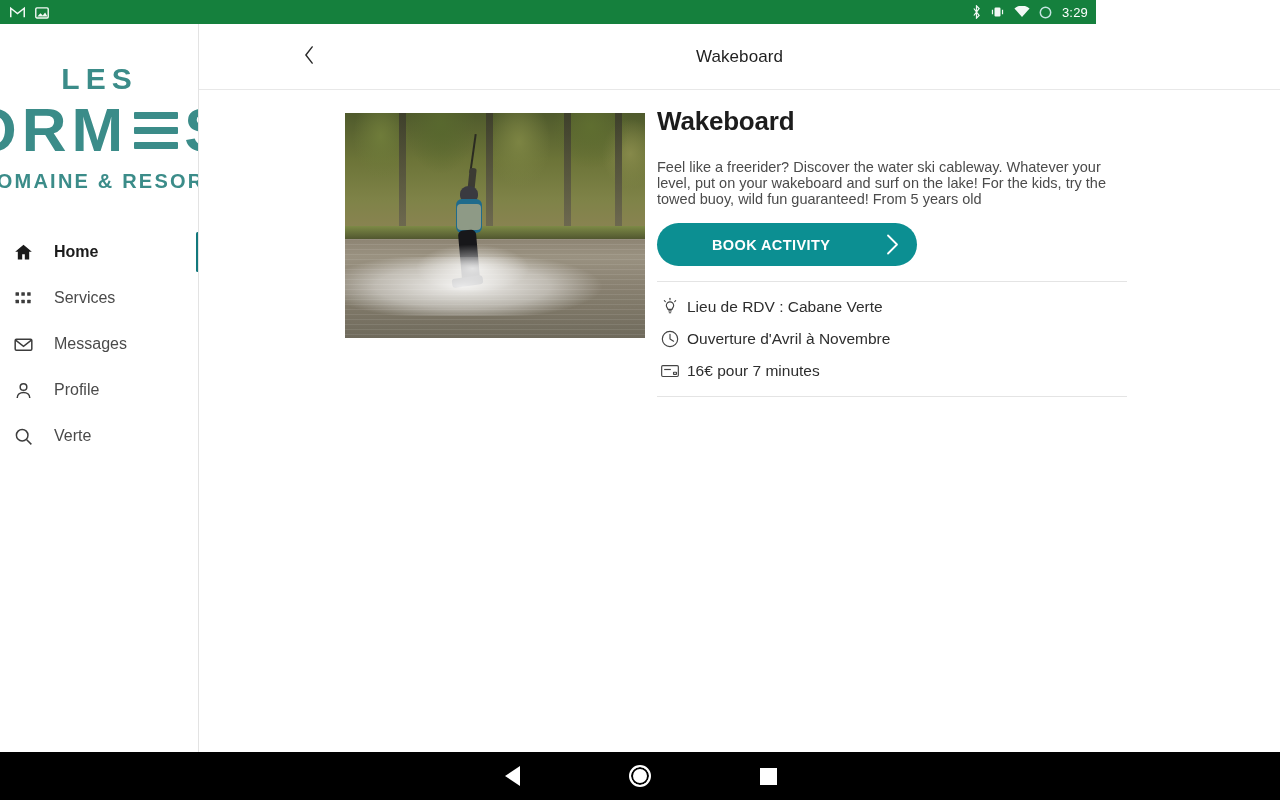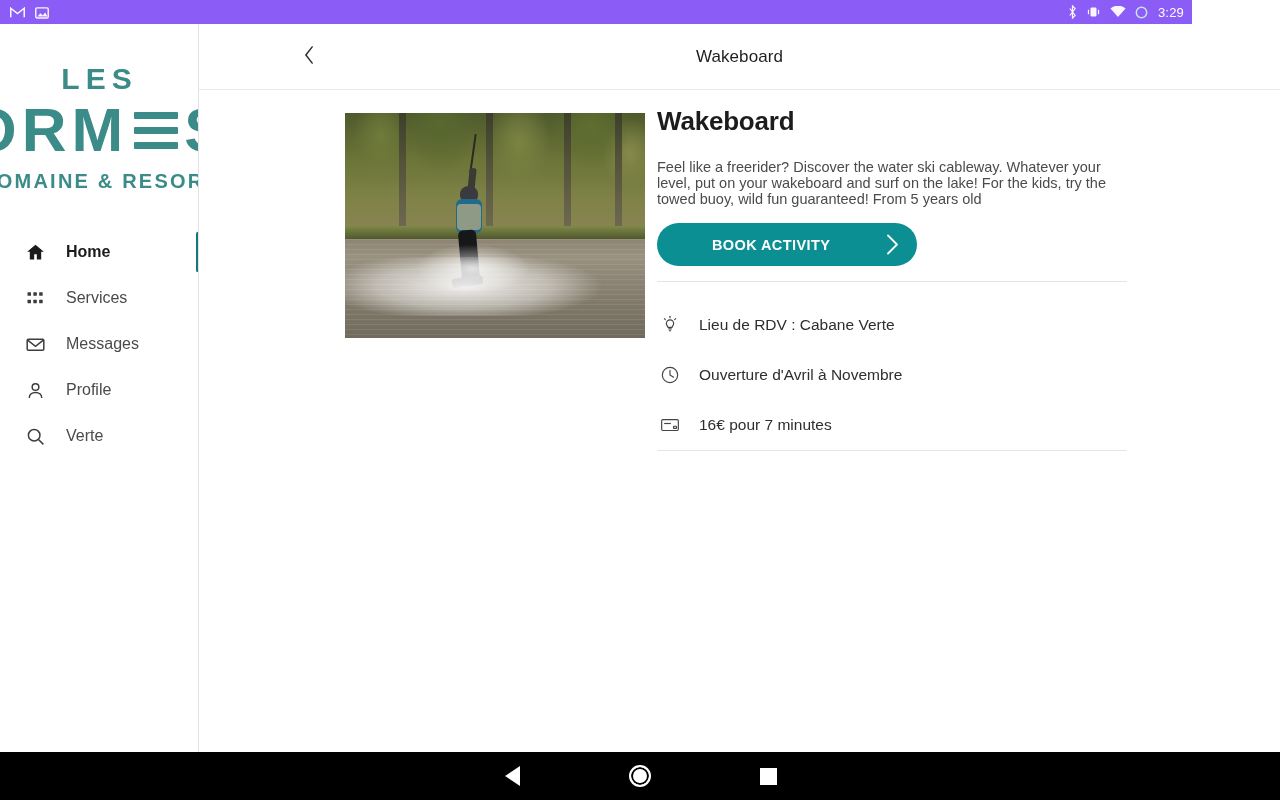--- a/index.html
+++ b/index.html
@@ -7,22 +7,22 @@
   html,body { width:1280px; height:800px; overflow:hidden; }
   body {
     font-family:"Liberation Sans", sans-serif;
     background:#ffffff;
     -webkit-font-smoothing:antialiased;
   }
   #app { position:relative; width:1280px; height:800px; background:#fff; }
 
   
   .statusbar {
-    position:absolute; left:0; top:0; width:1192px; height:24px;
-    background:#8b5cf6; display:flex; align-items:center;
+    position:absolute; left:0; top:0; width:1096px; height:24px;
+    background:#15803d; display:flex; align-items:center;
     padding:0 8px 0 10px;
   }
   .sb-left { display:flex; align-items:center; gap:10px; }
   .sb-right { margin-left:auto; display:flex; align-items:center; gap:9px; }
   .sb-icon { display:inline-flex; align-items:center; justify-content:center;
              opacity:.95; }
   .sb-time { color:#fff; font-size:13px; letter-spacing:.2px; line-height:1;
              padding-left:1px; }
 
   
@@ -58,21 +58,21 @@
   .logo-e-bars i:nth-child(2){ width:44px; }
   .logo-e-bars i:nth-child(3){ width:44px; }
   .logo-sub {
     font-size:20px; font-weight:bold; letter-spacing:2.2px; color:#3b8c89;
     margin-top:9px;
   }
 
   .nav { position:absolute; left:0; top:205px; width:199px; }
   .nav-item {
     position:relative; display:flex; align-items:center;
-    height:46px; padding-left:24px; gap:20px; cursor:pointer;
+    height:46px; padding-left:12px; gap:20px; cursor:pointer;
     color:#4a4a4a; font-size:16px;
   }
   .nav-item .nic { width:22px; height:22px; display:flex;
                    align-items:center; justify-content:center; flex:0 0 22px; }
   .nav-item.active { color:#1b1b1b; font-weight:bold; }
   .nav-item.active .nic svg { fill:#1b1b1b; stroke:none; }
   .nav-indicator {
     position:absolute; right:0px; top:3px; width:3px; height:40px;
     background:#12787c; border-radius:2px;
   }
@@ -189,23 +189,22 @@
   }
   .book-btn .lbl { font-size:14.5px; font-weight:bold; letter-spacing:.4px;margin-left:30px; }
   .book-btn .arr { margin-left:auto; display:flex; align-items:center; }
 
   .info-block {
     position:absolute; left:458px; top:191px; width:470px;
     border-top:1px solid #e4e4e4; border-bottom:1px solid #e4e4e4;
     padding:9px 0 9px 0;
   }
   .info-row {
-    display:flex; align-items:center; height:32px; gap:18px;
+    display:flex; align-items:center; height:32px; gap:6px;
     padding-left:2px;
-    margin-top:18px;
   }
   .info-row .iic { width:22px; height:22px; display:flex;
                    align-items:center; justify-content:center; flex:0 0 22px; }
   .info-row .itxt { font-size:15.5px; color:#2e2e2e; }
 
   
   .navbar {
     position:absolute; left:0; bottom:0; width:1280px; height:48px;
     background:#000; display:flex; align-items:center; justify-content:center;
   }

